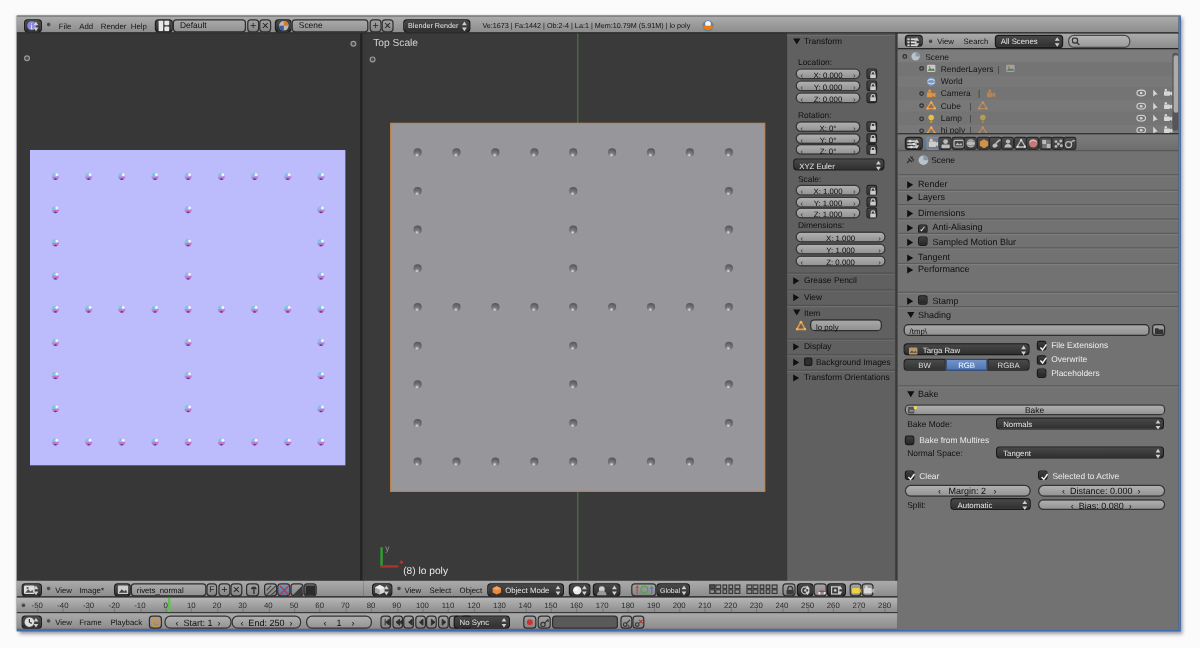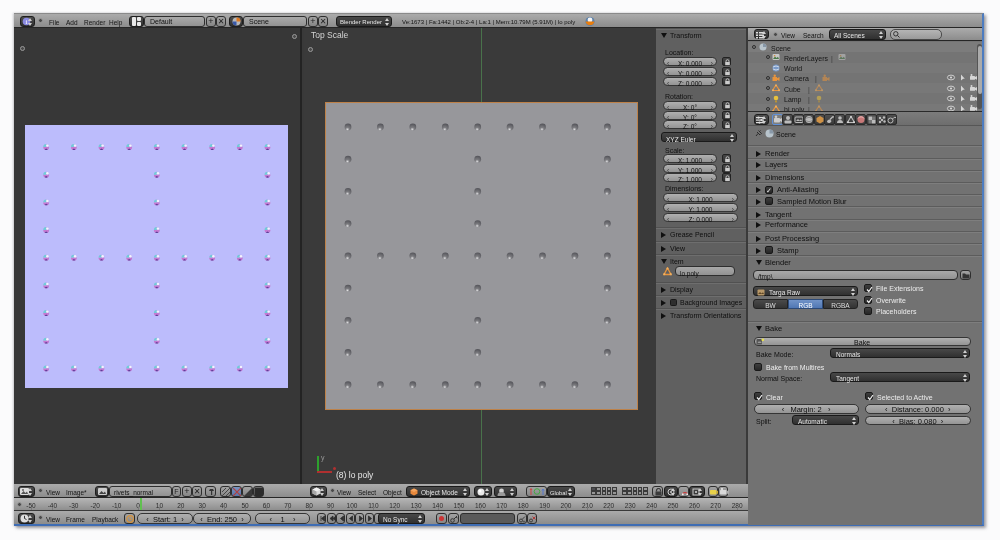--- a/index.html
+++ b/index.html
@@ -862,23 +862,22 @@
         <path d="M4.5 .5 A4 4 0 0 1 8.5 4.5 L4.5 4.5 Z" fill="#8898a8"></path>
       </svg>
       <div class="blab" style="left:28px;top:18px;font-size:7px">Scene</div>
       <div class="phdr" style="top:33.4px;height:12.2px;padding-top:2.2px"><span style="margin-left:8px"><span class="tri"></span></span><span style="font-size:7.5px;color:#101010">Render</span></div>
       <div class="phdr" style="top:46px;height:12.2px;padding-top:1px"><span style="margin-left:8px"><span class="tri"></span></span><span style="font-size:7.5px;color:#101010">Layers</span></div>
       <div class="phdr" style="top:57.8px;height:12.2px;padding-top:2.2px"><span style="margin-left:8px"><span class="tri"></span></span><span style="font-size:7.5px;color:#101010">Dimensions</span></div>
       <div class="phdr" style="top:70.0px;height:12.2px;padding-top:2.2px"><span style="margin-left:8px"><span class="tri"></span></span><span style="display:inline-block;width:8px;height:8px;background:linear-gradient(#3e3e3e,#262626);border:1px solid #191919;border-radius:2px;color:#f2f2f2;font-size:7px;line-height:7px;text-align:center;vertical-align:-1px;margin-right:4px">✓</span><span style="font-size:7.5px;color:#101010">Anti-Aliasing</span></div>
       <div class="phdr" style="top:82.2px;height:12.2px;padding-top:2.2px"><span style="margin-left:8px"><span class="tri"></span></span><span style="display:inline-block;width:8px;height:8px;background:linear-gradient(#3e3e3e,#262626);border:1px solid #191919;border-radius:2px;color:#f2f2f2;font-size:7px;line-height:7px;text-align:center;vertical-align:-1px;margin-right:4px"></span><span style="font-size:7.5px;color:#101010">Sampled Motion Blur</span></div>
       <div class="phdr" style="top:94.4px;height:12.2px;padding-top:2.2px"><span style="margin-left:8px"><span class="tri"></span></span><span style="font-size:7.5px;color:#101010">Tangent</span></div>
       <div class="phdr" style="top:106.60000000000001px;height:12.2px;padding-top:0"><span style="margin-left:8px"><span class="tri"></span></span><span style="font-size:7.5px;color:#101010">Performance</span></div>
-      <div class="phdr" style="top:118.80000000000001px;height:12.2px;padding-top:2.2px"><span style="margin-left:8px"><span class="tri"></span></span><span style="font-size:7.5px;color:#101010">Post Processing</span></div>
       <div class="phdr" style="top:131.0px;height:12.2px;padding-top:2.2px"><span style="margin-left:8px"><span class="tri"></span></span><span style="display:inline-block;width:8px;height:8px;background:linear-gradient(#3e3e3e,#262626);border:1px solid #191919;border-radius:2px;color:#f2f2f2;font-size:7px;line-height:7px;text-align:center;vertical-align:-1px;margin-right:4px"></span><span style="font-size:7.5px;color:#101010">Stamp</span></div>
-      <div class="phdr" style="top:143.2px;height:12.2px;padding-top:2.2px"><span style="margin-left:8px"><span class="trid"></span></span><span style="font-size:7.5px;color:#101010">Blender</span></div>
+      <div class="phdr" style="top:143.2px;height:12.2px;padding-top:2.2px"><span style="margin-left:8px"><span class="trid"></span></span><span style="font-size:7.5px;color:#101010">Shading</span></div>
       <div class="lfield" style="left:5px;top:158px;width:205px;height:10px;padding:1.5px 0 0 4px;font-size:6.5px;border-radius:4px">/tmp\</div>
       <div class="gbtn" style="left:212px;top:158px;width:11px;height:10px">
         <svg width="8" height="7" style="position:absolute;left:1px;top:1px">
           <path d="M0.5 6.5 L0.5 1.5 L3 1.5 L4 2.5 L7.5 2.5 L7.5 6.5 Z" fill="#333"></path>
         </svg>
       </div>
       <div class="dd" style="left:5px;top:174px;width:105px;height:10px;padding:1.5px 0 0 15px;font-size:6.5px"><svg width="8" height="7" style="position:absolute;left:3px;top:1.5px">
           <rect x="0.5" y="0.5" width="7" height="6" rx="1" fill="#b89868"></rect>
           <path d="M1 5 L3 3 L4.5 4.5 L6 3.2 L7 5 Z" fill="#604828"></path>
         </svg>Targa Raw<div class="spin"></div></div>

